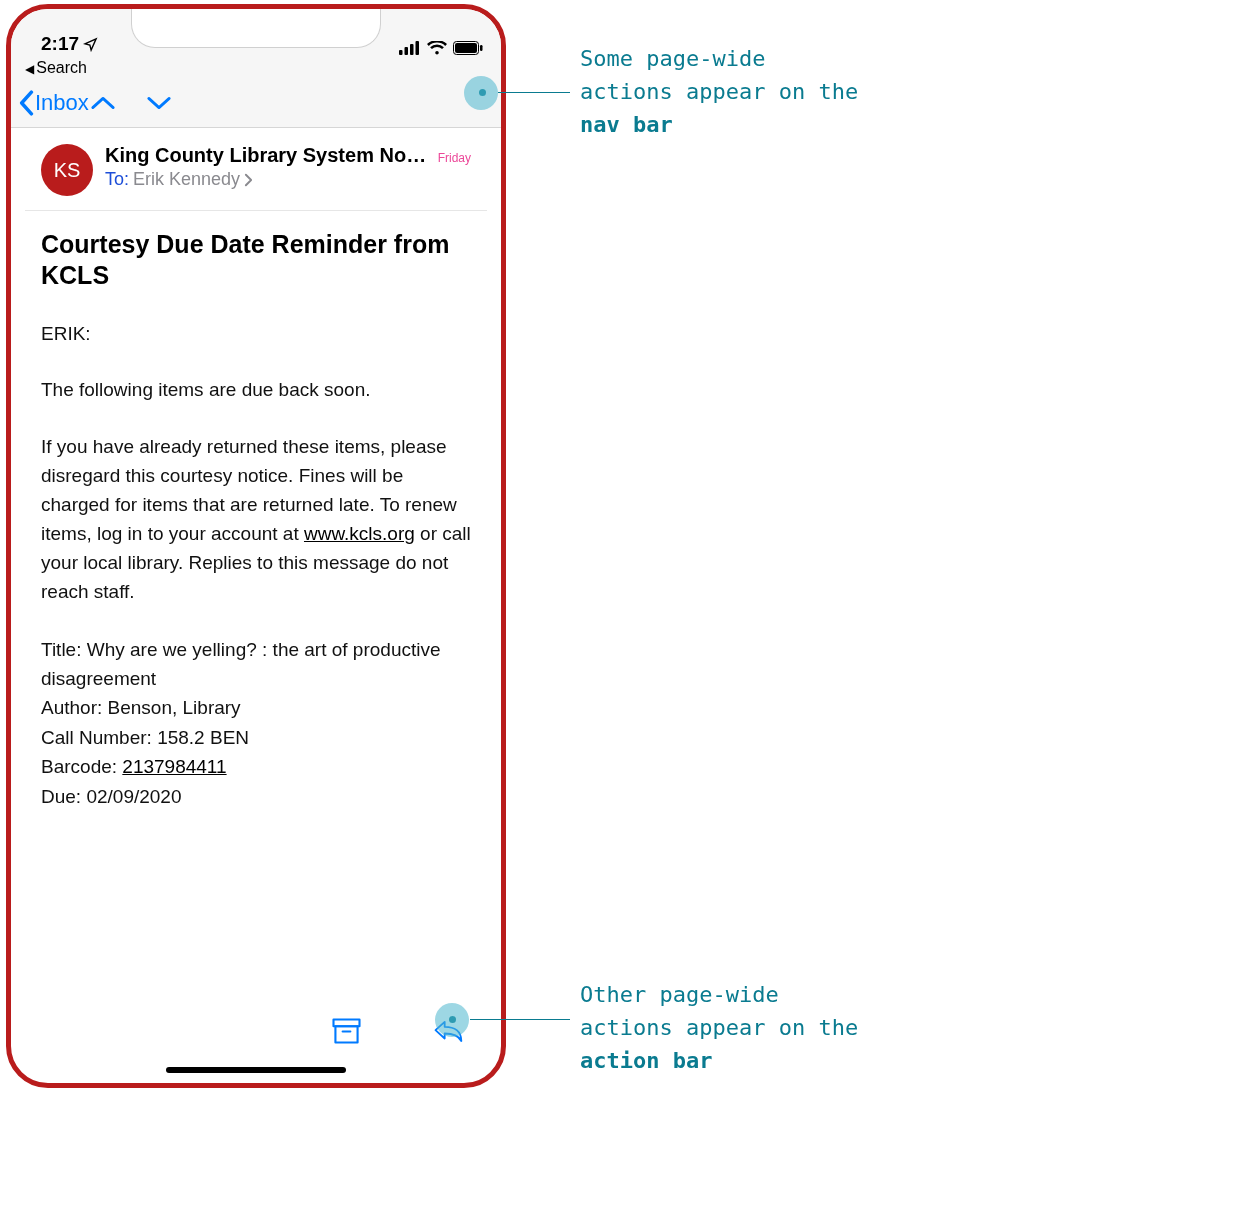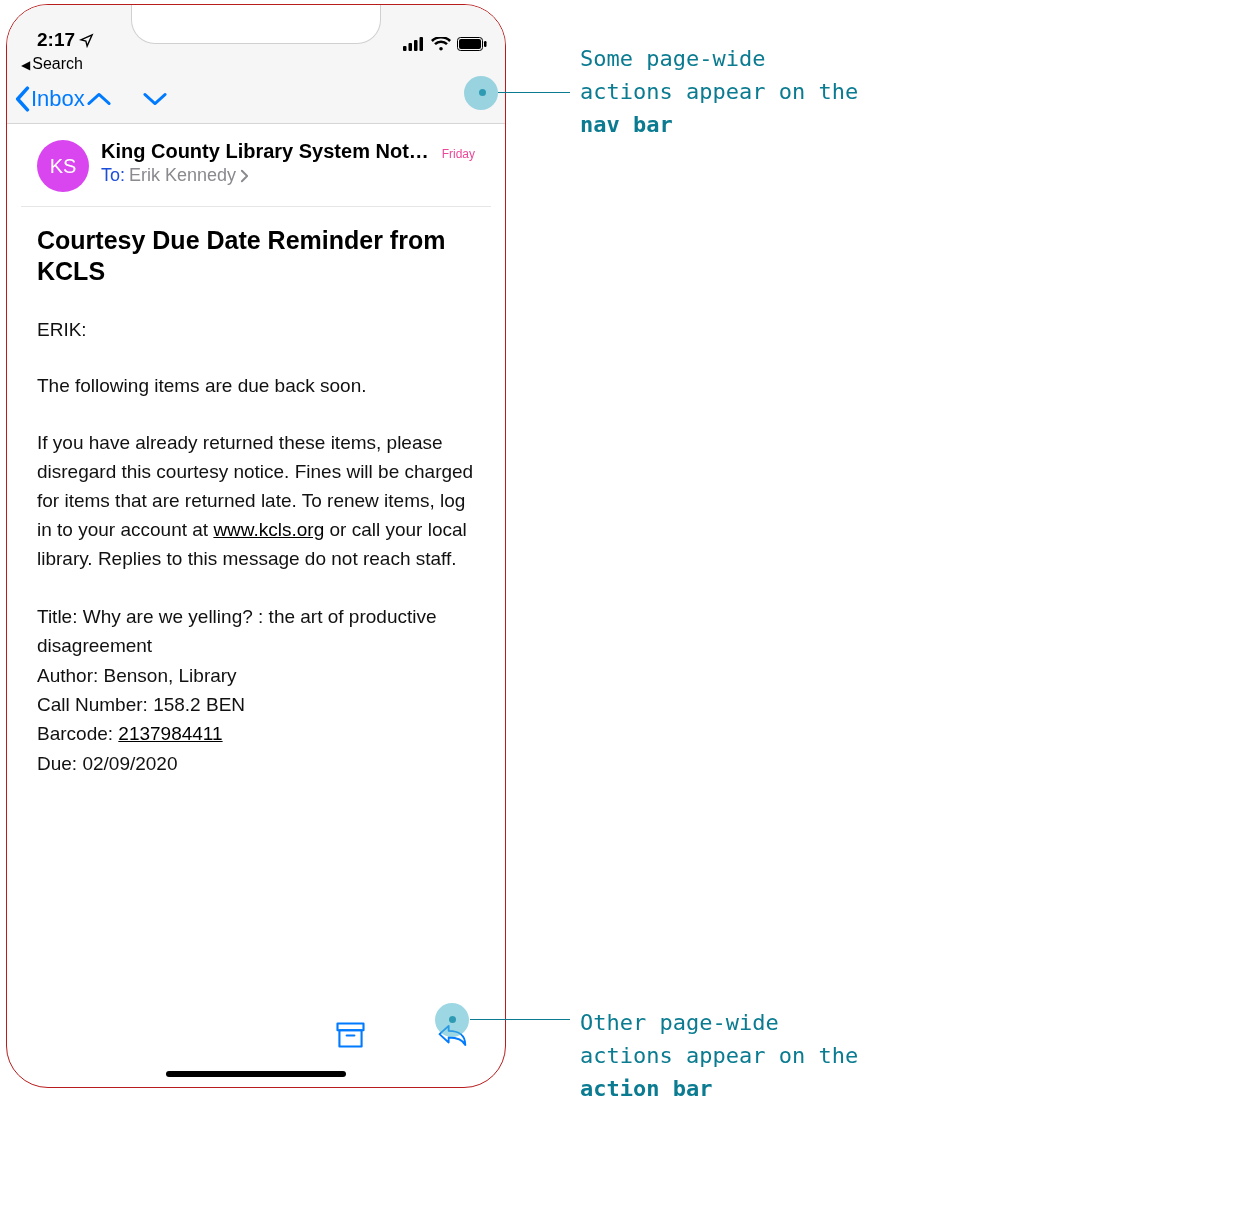--- a/index.html
+++ b/index.html
@@ -9,21 +9,21 @@
       width: 1240px;
       height: 1214px;
       position: relative;
     }
     .phone-frame {
       position: absolute;
       top: 4px;
       left: 6px;
       width: 500px;
       height: 1084px;
-      border: 1px solid #b91c1c;
+      border: 5px solid #b91c1c;
       border-radius: 42px;
       overflow: hidden;
       background: #fff;
       display: flex;
       flex-direction: column;
     }
     .notch {
       position: absolute;
       top: -1px;
       left: 50%;
@@ -91,21 +91,21 @@
     }
     .email-header {
       display: flex;
       padding: 16px 16px 14px 16px;
       gap: 12px;
       border-bottom: 1px solid #e6e6e6;
       margin: 0 14px;
     }
     .avatar {
       width: 52px; height: 52px; border-radius: 50%;
-      background: #d946ef; color: #fff;
+      background: #b91c1c; color: #fff;
       display: flex; align-items: center; justify-content: center;
       font-size: 20px; font-weight: 500;
       flex-shrink: 0;
     }
     .email-meta { flex: 1; min-width: 0; }
     .sender-row { display: flex; align-items: baseline; gap: 8px; }
     .sender-name {
       font-weight: 600; font-size: 20px;
       white-space: nowrap; overflow: hidden; text-overflow: ellipsis;
       flex: 1;
@@ -278,17 +278,17 @@
 <div class="line" style="top: 92px; left: 498px; width: 72px;"></div>
 <div class="line-dot" style="top: 89px; left: 479px;"></div>
 <div class="line" style="top: 1019px; left: 470px; width: 100px;"></div>
 <div class="line-dot" style="top: 1016px; left: 449px;"></div>
 
 <div class="annotation" style="top: 42px; left: 580px;">
   <span>Some page-wide</span><br>
   <span>actions appear on the</span><br>
   <b>nav bar</b>
 </div>
-<div class="annotation" style="top: 1006px; left: 580px;">
+<div class="annotation" style="top: 978px; left: 580px;">
   <span>Other page-wide</span><br>
   <span>actions appear on the</span><br>
   <b>action bar</b>
 </div>
 
 </body></html>

